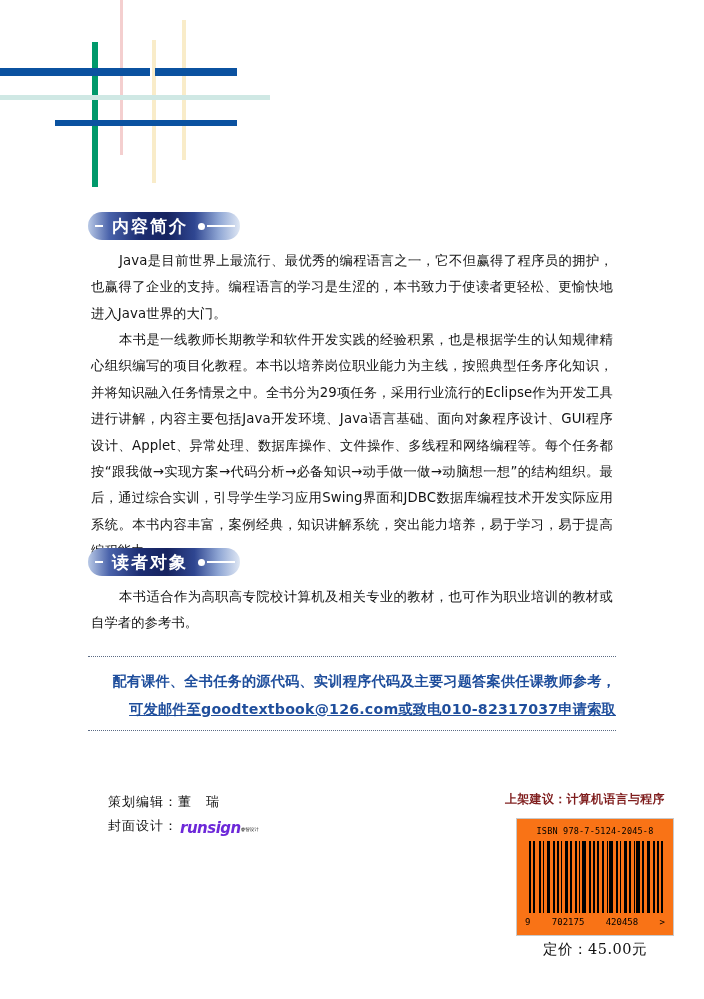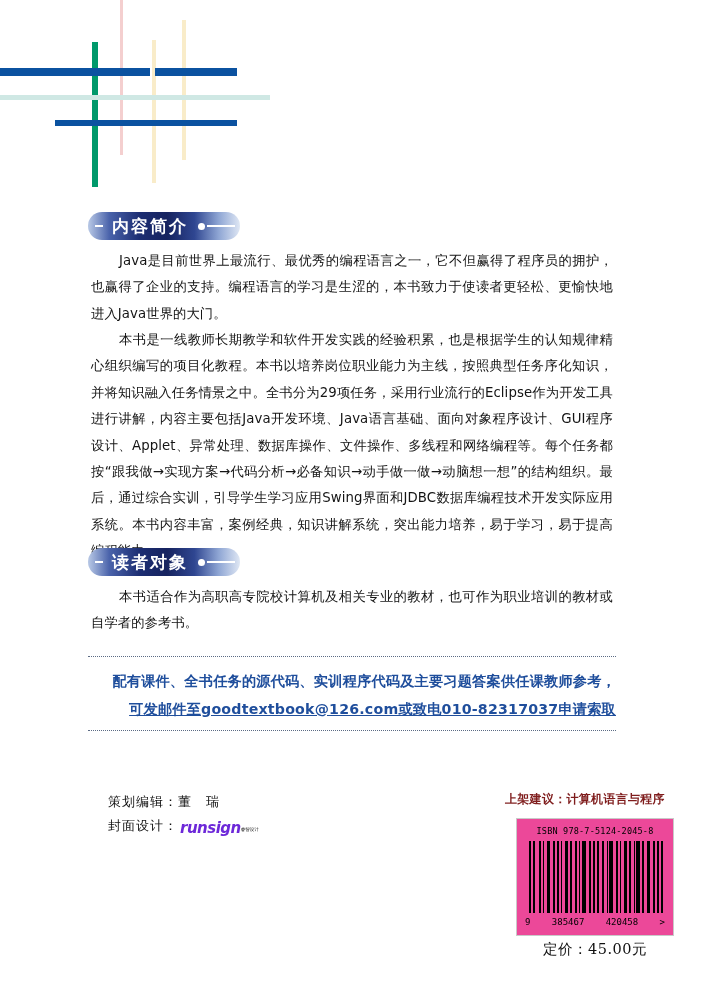--- a/index.html
+++ b/index.html
@@ -163,21 +163,21 @@
     color: #7f1d1d;
     white-space: nowrap;
     letter-spacing: 0.3px;
   }
   #barcode-box {
     position: absolute;
     left: 516px;
     top: 818px;
     width: 158px;
     height: 118px;
-    background: #ec4899;
+    background: #f97316;
     border: 1px solid #c9c9c9;
     box-sizing: border-box;
   }
   #barcode-isbn {
     position: absolute;
     left: 0; right: 0;
     top: 7px;
     text-align: center;
     font-family: "DejaVu Sans Mono", "Liberation Mono", monospace;
     font-size: 8.5px;
@@ -300,19 +300,19 @@
       <i style="left: 104.585px; width: 1.36179px;"></i>
       <i style="left: 107.445px; width: 3.81301px;"></i>
       <i style="left: 112.62px; width: 2.45122px;"></i>
       <i style="left: 117.522px; width: 3.81301px;"></i>
       <i style="left: 123.787px; width: 2.45122px;"></i>
       <i style="left: 127.736px; width: 2.17886px;"></i>
       <i style="left: 131.821px; width: 2.17886px;"></i>
     </div>
   <div id="barcode-digits">
     <span>9</span>
-    <span>385467</span>
+    <span>702175</span>
     <span>420458</span>
     <span>&gt;</span>
   </div>
 </div>
 
 <div class="price">定价：45.00元</div>
 
 </body></html>

